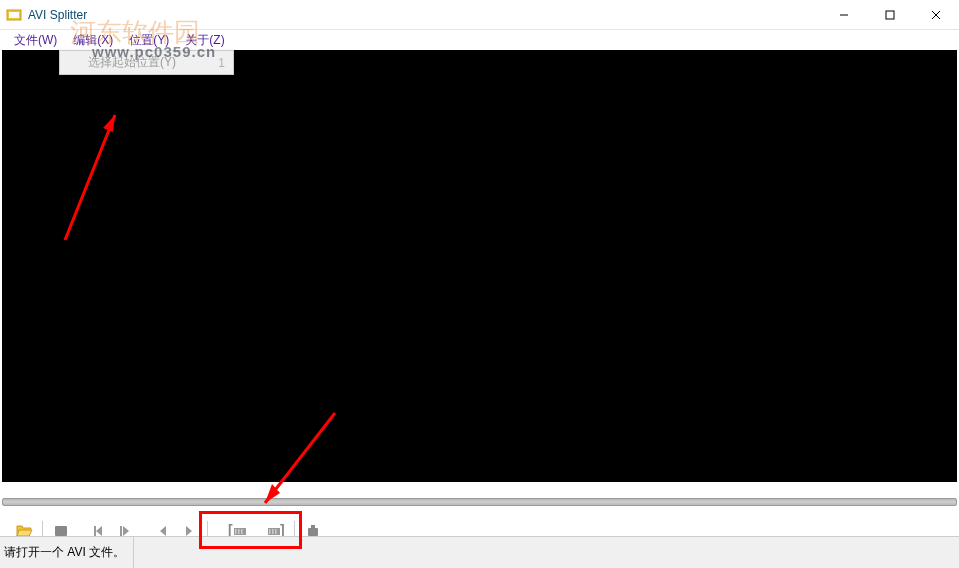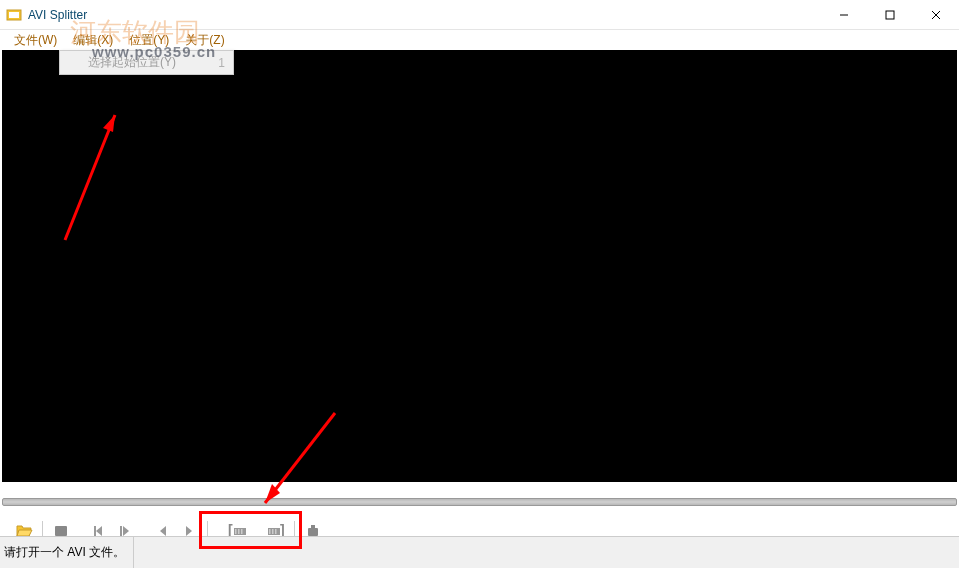--- a/index.html
+++ b/index.html
@@ -5,21 +5,21 @@
 * { margin: 0; padding: 0; box-sizing: border-box; font-family: "Microsoft YaHei", "SimSun", sans-serif; }
 body { width: 959px; height: 568px; background: #fff; position: relative; overflow: hidden; }
 
 .titlebar { height: 30px; background: #fff; display: flex; align-items: center; padding-left: 6px; border-bottom: 1px solid #e5e5e5; }
 .titlebar .app-icon { width: 16px; height: 16px; margin-right: 6px; display: inline-flex; }
 .titlebar .title { font-size: 12px; color: #0c4a6e; }
 .titlebar .win-controls { margin-left: auto; display: flex; height: 100%; }
 .titlebar .win-btn { width: 46px; height: 100%; display: flex; align-items: center; justify-content: center; font-size: 10px; color: #000; }
 
 .menubar { height: 20px; background: #fff; display: flex; align-items: center; padding-left: 6px; font-size: 12px; }
-.menubar .menu-item { padding: 2px 8px; color: #a16207; }
+.menubar .menu-item { padding: 2px 8px; color: #4c1d95; }
 
 .video-area { position: absolute; left: 2px; right: 2px; top: 50px; height: 432px; background: #000; }
 
 .dropdown { position: absolute; left: 59px; top: 50px; background: #f0f0f0; border: 1px solid #ccc; box-shadow: 2px 2px 4px rgba(0,0,0,0.2); min-width: 175px; z-index: 10; }
 .dropdown .dd-item { display: flex; align-items: center; padding: 3px 8px 3px 28px; font-size: 12px; color: #333; }
 .dropdown .dd-item .dd-label { flex: 1; }
 .dropdown .dd-item .dd-shortcut { margin-left: 20px; color: #666; }
 .dropdown .dd-item:first-child { opacity: 0.45; }
 
 .watermark1 { position: absolute; left: 70px; top: 15px; font-size: 26px; font-weight: normal; color: #e67e22; opacity: 0.35; z-index: 20; pointer-events: none; }

